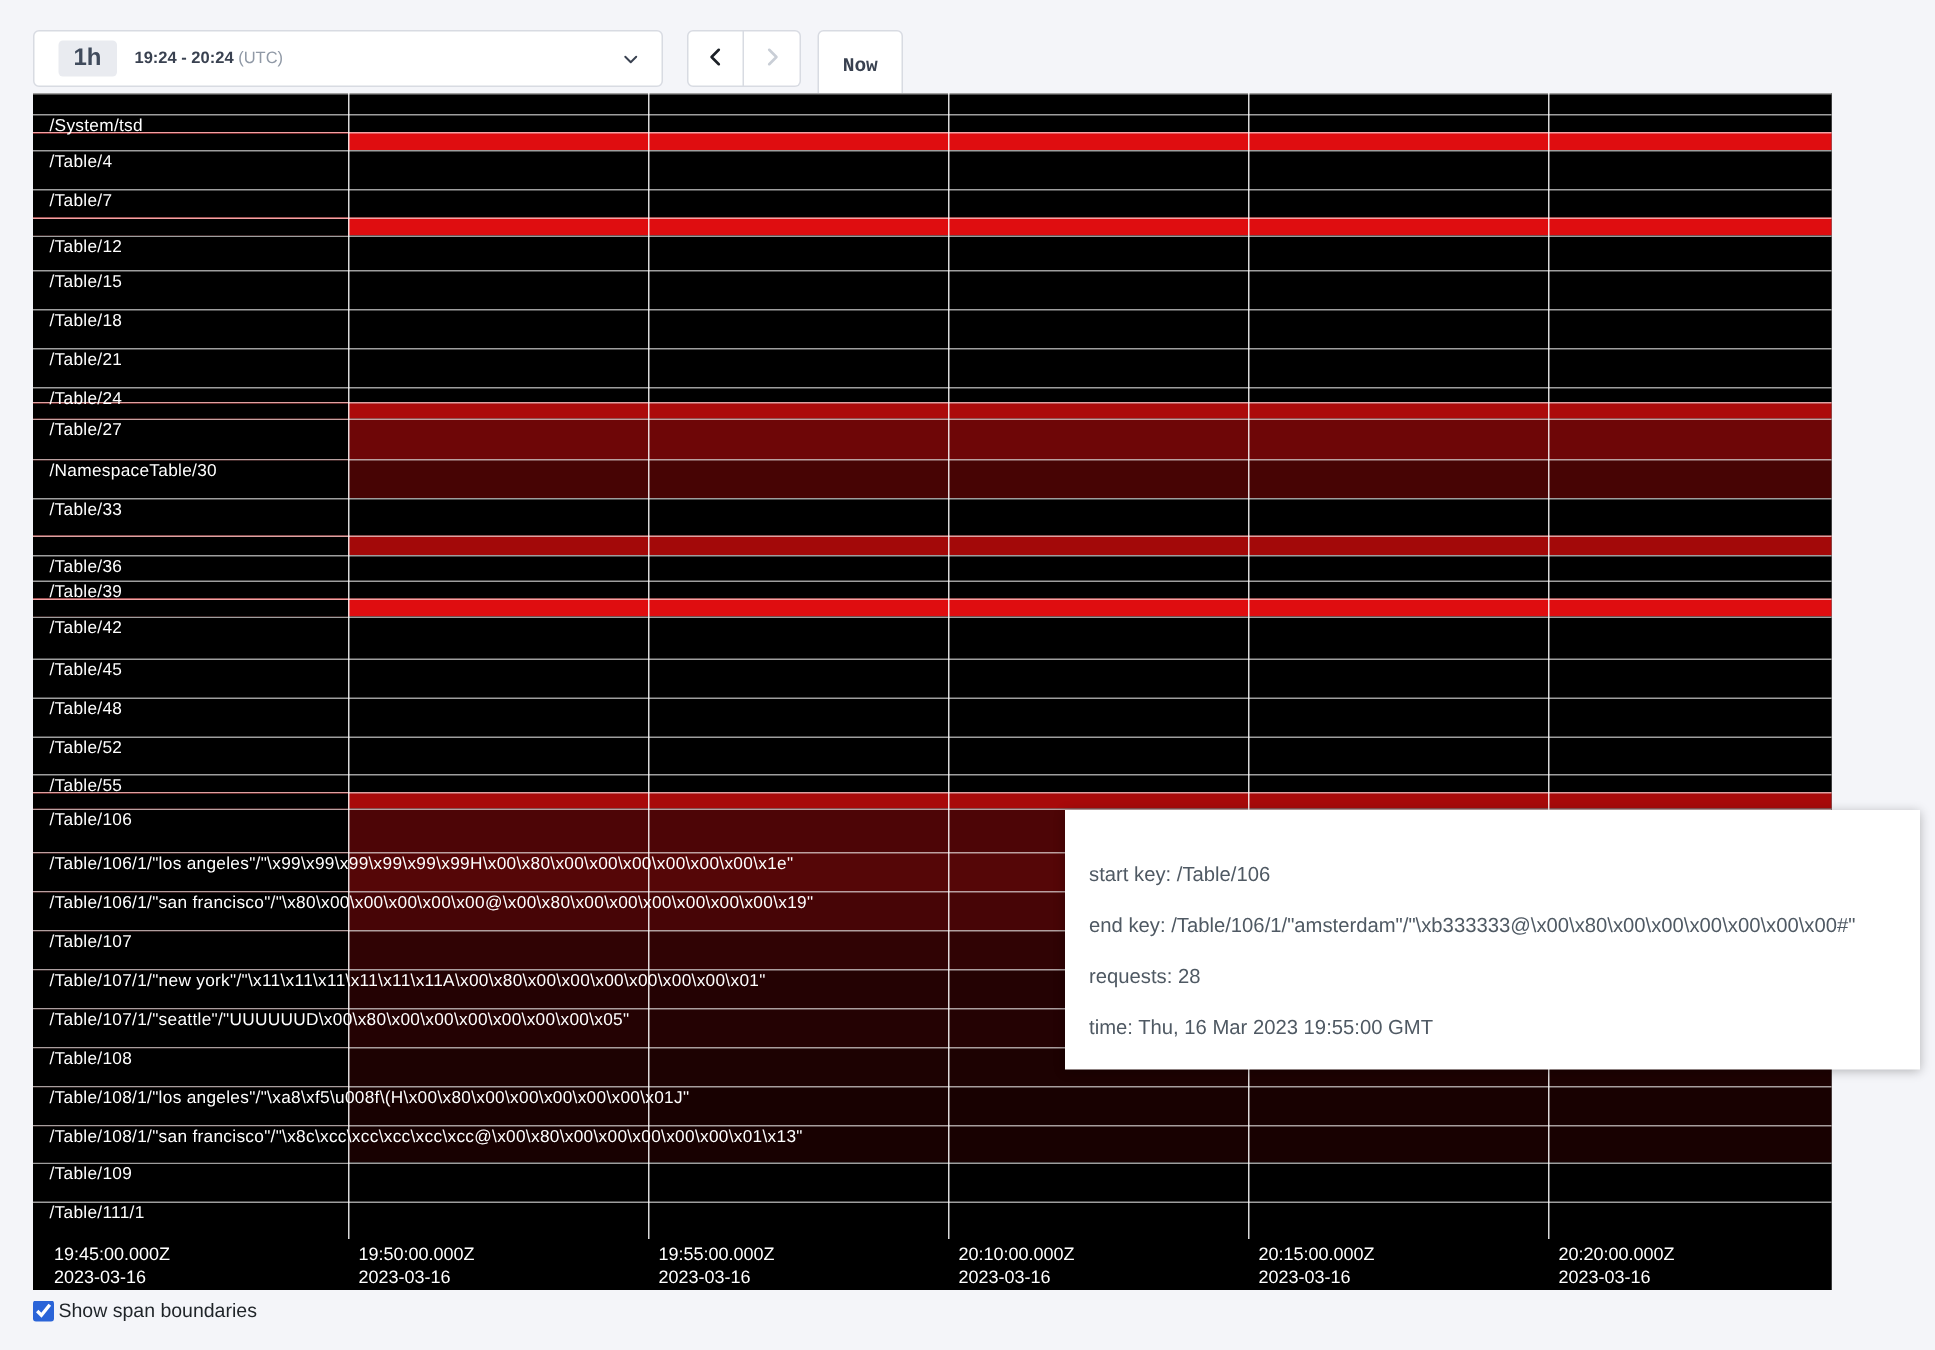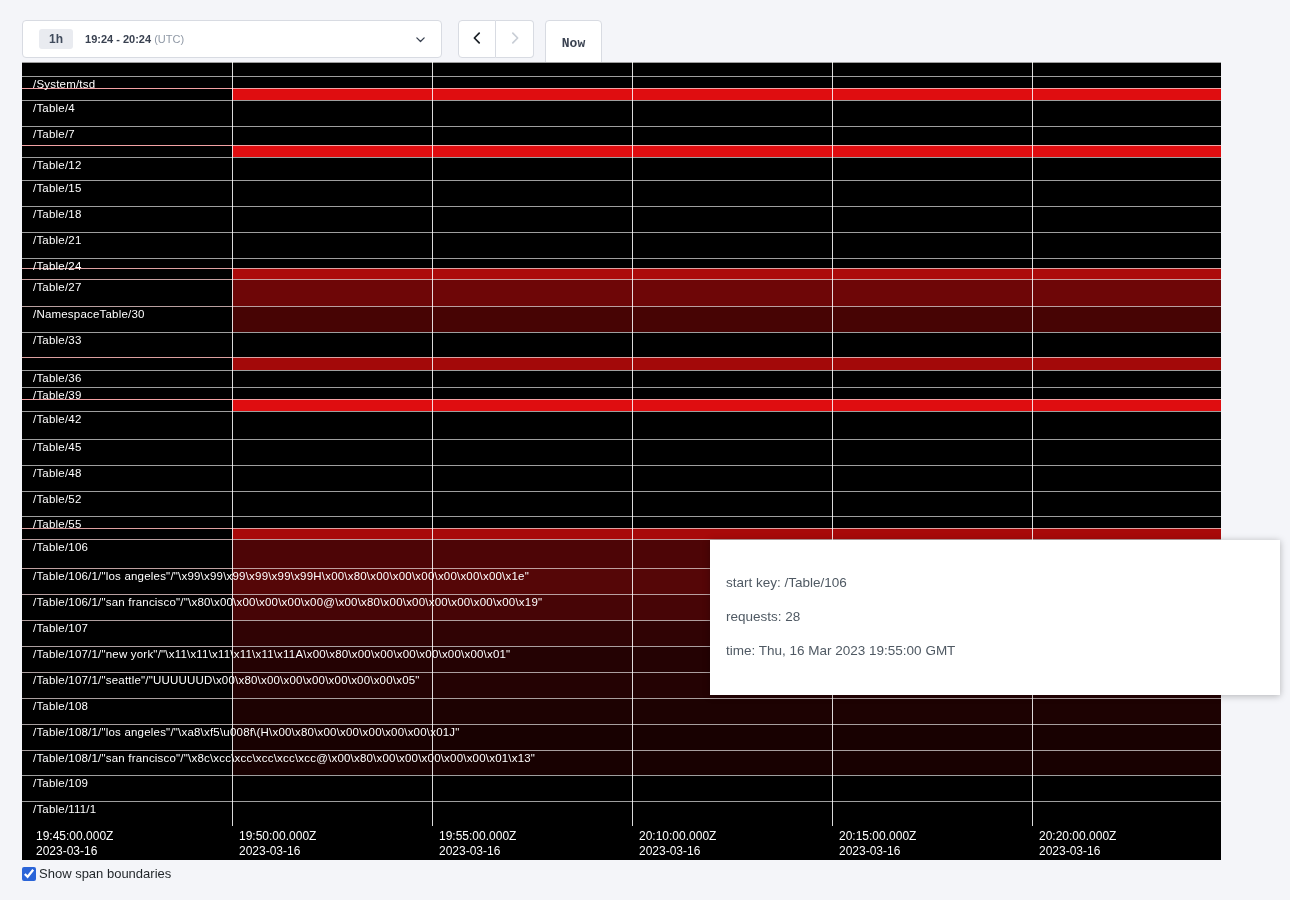--- a/index.html
+++ b/index.html
@@ -10,21 +10,21 @@
     position: relative;
     overflow: hidden;
   }
 
   
   .toolbar { position: absolute; left: 22px; top: 20px; height: 38px; display: flex; align-items: stretch; }
   .time-selector {
     width: 420px; background: #fff; border: 1px solid #d8dbe2; border-radius: 4px;
     display: flex; align-items: center; padding: 0 14px 0 16px; gap: 12px; cursor: pointer;
   }
-  .badge { background: #e9ebf0; color: #404b5c; font-size: 12px; font-weight: 700; padding: 3px 10px; border-radius: 3px; }
+  .badge { background: #e9ebf0; color: #404b5c; font-size: 16px; font-weight: 700; padding: 3px 10px; border-radius: 3px; }
   .range-wrap { font-size: 11px; color: #394150; }
   .range { font-weight: 700; }
   .tz { color: #9099a6; font-weight: 400; }
   .sel-chevron { margin-left: auto; display: flex; align-items: center; }
   .nav { margin-left: 16px; display: flex; }
   .nav button {
     width: 38px; height: 38px; background: #fff; border: 1px solid #d8dbe2;
     display: flex; align-items: center; justify-content: center; cursor: pointer;
   }
   .nav button:first-child { border-radius: 4px 0 0 4px; }
@@ -243,20 +243,21 @@
       </div>
       <div class="axis-tick" style="left: 1013px;">
         <div>20:20:00.000Z</div>
         <div>2023-03-16</div>
       </div>
     </div>
 </div>
 
 <div class="tooltip">
   <p>start key: /Table/106</p>
+  <p>end key: /Table/106/1/"amsterdam"/"\xb333333@\x00\x80\x00\x00\x00\x00\x00\x00#"</p>
   <p>requests: 28</p>
   <p>time: Thu, 16 Mar 2023 19:55:00 GMT</p>
 </div>
 
 <label class="boundaries">
   <input type="checkbox" checked="true" style="">
   <span>Show span boundaries</span>
 </label>
 
 </body></html>

